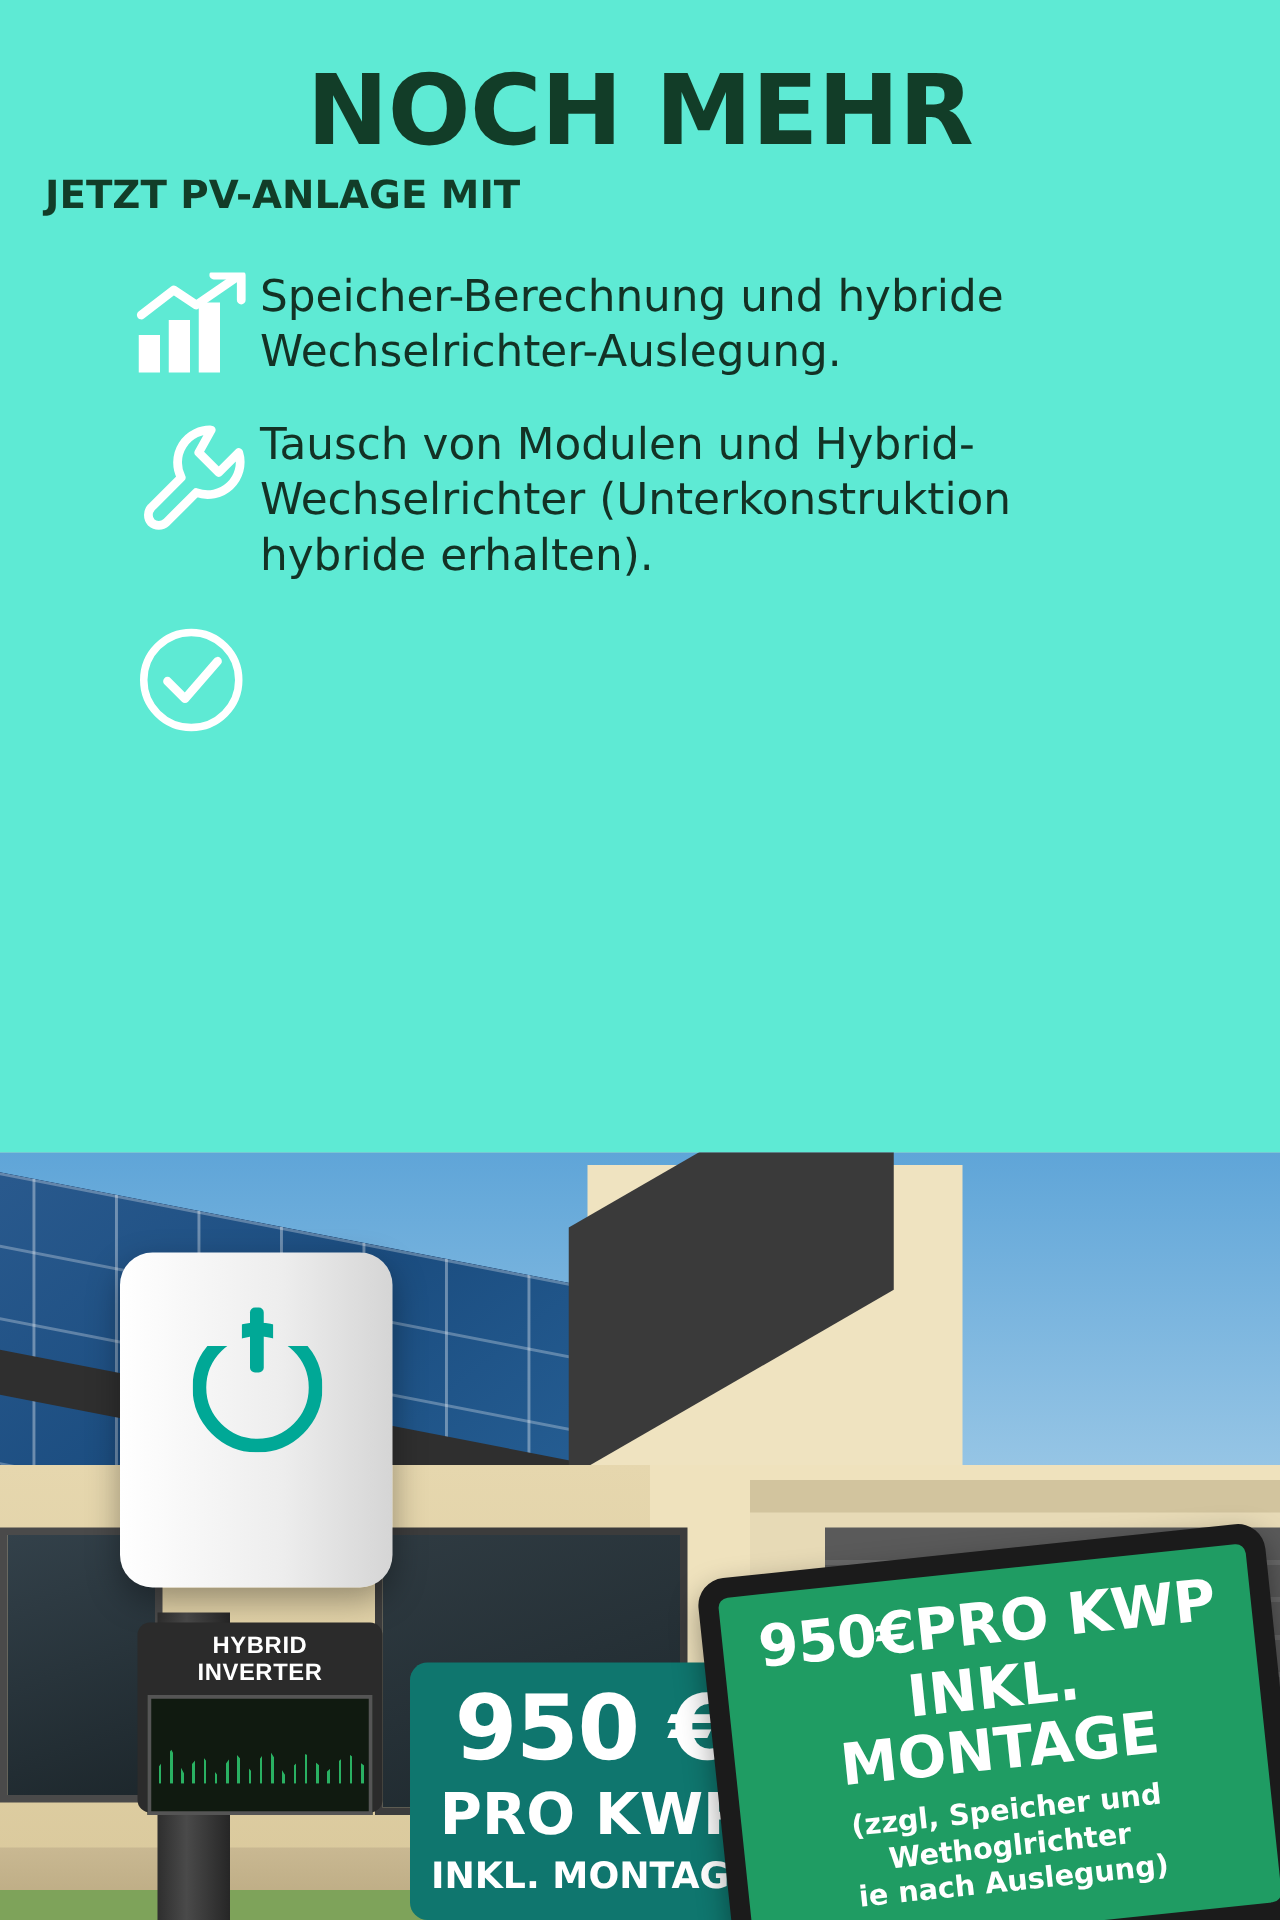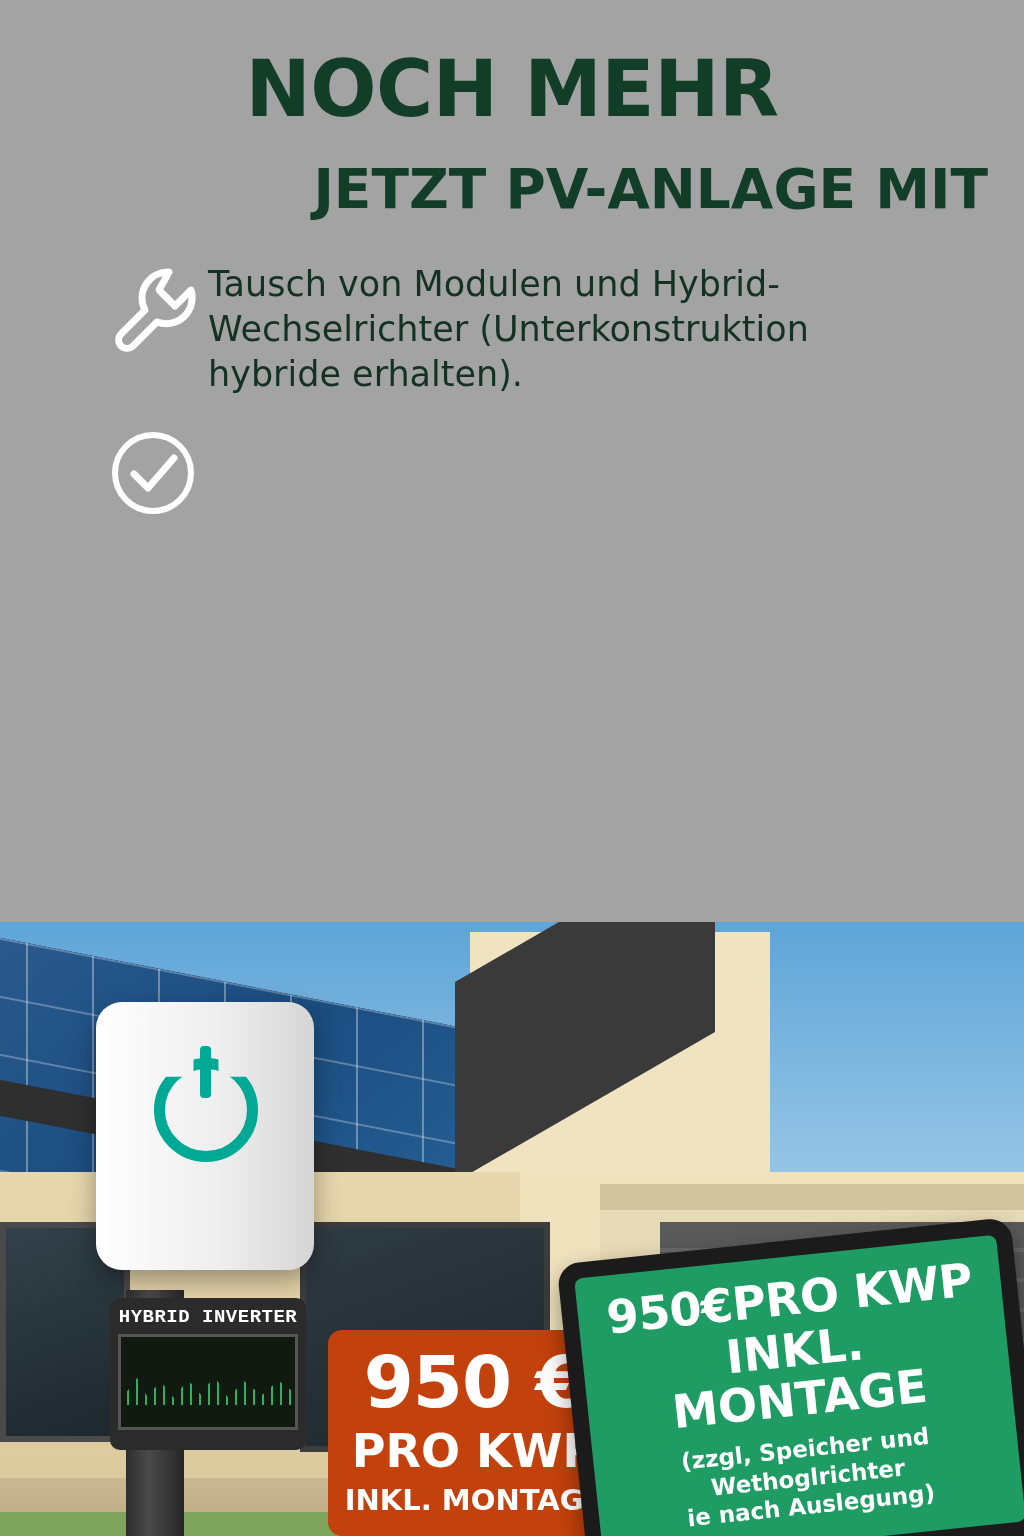--- a/index.html
+++ b/index.html
@@ -14,44 +14,44 @@
     width: 1024px; height: 1536px;
     background: #a9f5b5;
     overflow: hidden;
   }
 
   
   .top-panel {
     position: absolute;
     left: 0; top: 0;
     width: 1024px; height: 922px;
-    background: #a3a3a3;
+    background: #5eead4;
     padding: 0 36px;
   }
 
   .headline {
     margin: 0;
     padding-top: 52px;
     text-align: center;
     color: #123d28;
     font-weight: 800;
     font-size: 78px;
     line-height: 0.96;
     letter-spacing: -0.5px;
     text-transform: uppercase;
     font-family: "DejaVu Sans", sans-serif;
   }
   .headline .line2 { display: block; }
 
   .subhead {
-    margin: 32px 0 0 0;
-    text-align: right;
+    margin: 12px 0 0 0;
+    text-align: left;
     color: #123d28;
     font-weight: 800;
-    font-size: 55px;
+    font-size: 31px;
     line-height: 1.12;
     letter-spacing: 0px;
     text-transform: uppercase;
     font-family: "DejaVu Sans", sans-serif;
   }
   .subhead .l2 { display: block; }
 
   .bullets {
     margin-top: 40px;
     padding-left: 62px;
@@ -226,21 +226,21 @@
     border-radius: 10px;
     z-index: 8;
     padding: 8px;
   }
   .inverter-label {
     color: #fff;
     font-size: 19px;
     font-weight: 700;
     text-align: center;
     letter-spacing: 0.5px;
-    font-family: Liberation Mono, monospace;
+    font-family: Liberation Sans, sans-serif;
   }
   .inverter-screen {
     margin-top: 6px;
     width: 180px; height: 96px;
     background: #101a10;
     border: 3px solid #555;
     position: relative;
     overflow: hidden;
   }
   .trace {
@@ -250,21 +250,21 @@
       repeating-linear-gradient(90deg, #2ecc71 0 2px, transparent 2px 9px);
     opacity: 0.85;
     clip-path: polygon(0 60%, 6% 20%, 12% 75%, 20% 30%, 28% 80%, 36% 25%, 44% 70%, 52% 15%, 60% 78%, 70% 30%, 80% 72%, 90% 28%, 100% 65%, 100% 100%, 0 100%);
   }
 
   
   .price-badge {
     position: absolute;
     left: 328px; top: 1330px;
     width: 292px; height: 206px;
-    background: #c2410c;
+    background: #0f766e;
     border-radius: 14px;
     z-index: 10;
     padding: 16px 10px 0 10px;
     text-align: center;
     color: #ffffff;
   }
   .price-badge .big {
     font-size: 72px;
     font-weight: 800;
     line-height: 1;
@@ -344,20 +344,32 @@
     <h1 class="headline">
       <span>NOCH MEHR</span>
     </h1>
 
     <h2 class="subhead">
       <span>JETZT PV-ANLAGE MIT</span>
     </h2>
 
     <div class="bullets">
 
+      <div class="bullet">
+        <span class="icon">
+          <svg width="96" height="86" viewBox="0 0 96 86" aria-hidden="true">
+            <rect x="6" y="50" width="17" height="30" fill="#ffffff"></rect>
+            <rect x="30" y="38" width="17" height="42" fill="#ffffff"></rect>
+            <rect x="54" y="24" width="17" height="56" fill="#ffffff"></rect>
+            <path d="M8 34 L34 14 L52 26 L84 4" stroke="#ffffff" stroke-width="7" fill="none" stroke-linecap="round" stroke-linejoin="round"></path>
+            <path d="M66 2 L88 2 L88 22" stroke="#ffffff" stroke-width="7" fill="none" stroke-linecap="round" stroke-linejoin="round"></path>
+          </svg>
+        </span>
+        <span class="txt">Speicher-Berechnung und hybride Wechselrichter-Auslegung.</span>
+      </div>
 
       <div class="bullet">
         <span class="icon">
           <svg width="92" height="92" viewBox="0 0 92 92" aria-hidden="true">
             <path d="M62 8 a26 26 0 0 0 -24 38 L14 70 a9 9 0 0 0 0 12 l0 0 a9 9 0 0 0 12 0 L50 58 a26 26 0 0 0 34 -32 L68 42 L52 26 Z" fill="none" stroke="#ffffff" stroke-width="7" stroke-linejoin="round" stroke-linecap="round"></path>
           </svg>
         </span>
         <span class="txt">Tausch von Modulen und Hybrid-Wechselrichter (Unterkonstruktion hybride erhalten).</span>
       </div>
 

